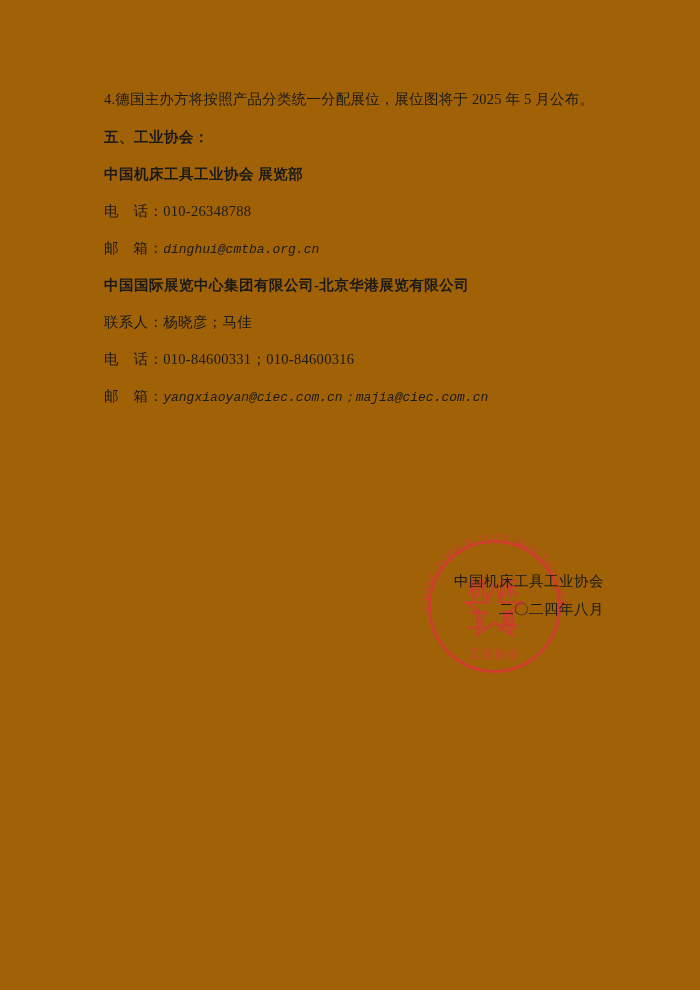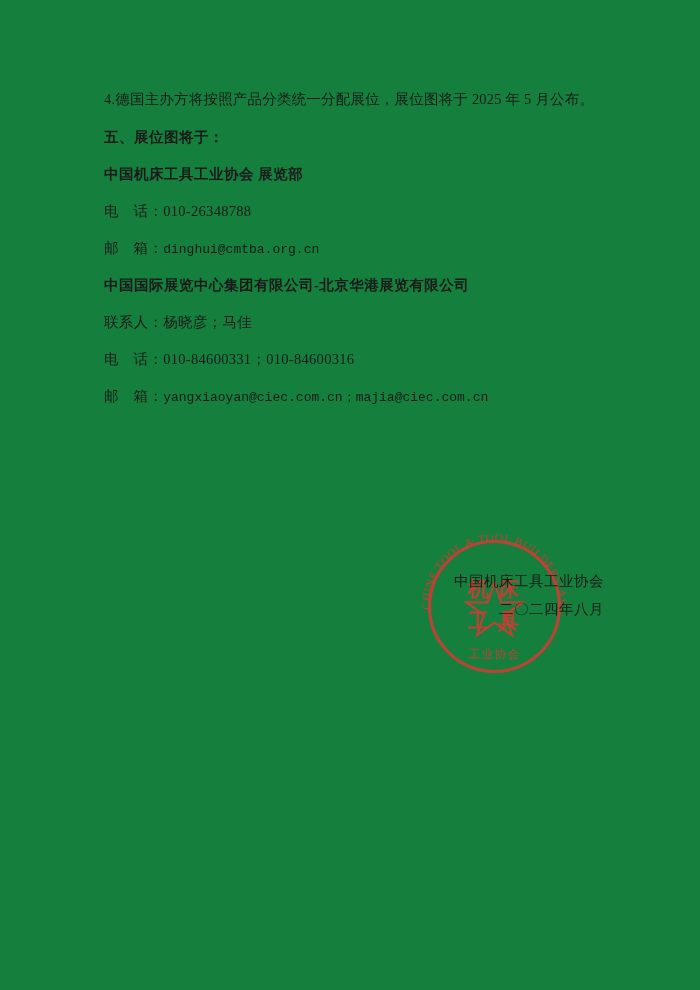--- a/index.html
+++ b/index.html
@@ -11,21 +11,21 @@
     width: 700px;
     height: 990px;
     position: relative;
     font-family: "Liberation Serif", serif;
     color: #1a1a1a;
     overflow: hidden;
   }
   .page {
     position: absolute;
     inset: 0;
-    background: #15803d;
+    background: #a16207;
   }
   .content {
     position: absolute;
     left: 104px;
     top: 88px;
     width: 492px;
   }
   .para {
     font-size: 14.5px;
     line-height: 1.55;
@@ -53,20 +53,21 @@
     margin: 0 0 18px 0;
     letter-spacing: 0.3px;
   }
   .line .lbl {
     letter-spacing: 0.3px;
   }
   .mono {
     font-family: "Liberation Mono", monospace;
     font-size: 13px;
     letter-spacing: 0;
+    font-style: italic;
   }
   .sig-block {
     position: absolute;
     left: 404px;
     top: 568px;
     width: 200px;
     text-align: right;
   }
   .sig-line {
     font-size: 14.5px;
@@ -112,21 +113,21 @@
 </style>
 </head>
 <body>
 
 <div class="page">
 
   <div class="content">
 
     <p class="para indent-hang">4.德国主办方将按照产品分类统一分配展位，展位图将于 2025 年 5 月公布。</p>
 
-    <p class="heading">五、展位图将于：</p>
+    <p class="heading">五、工业协会：</p>
 
     <p class="org">中国机床工具工业协会  展览部</p>
 
 
     <p class="line">
       <span class="lbl">电　话：</span><span>010-26348788</span>
     </p>
 
     <p class="line">
       <span class="lbl">邮　箱：</span><span class="mono">dinghui@cmtba.org.cn</span>

